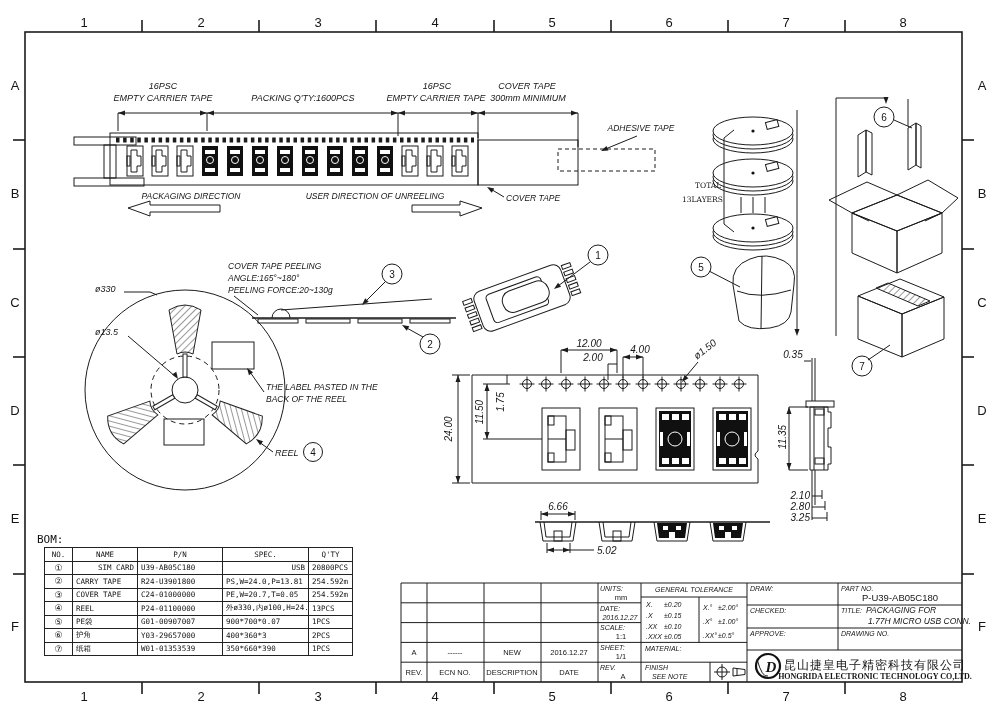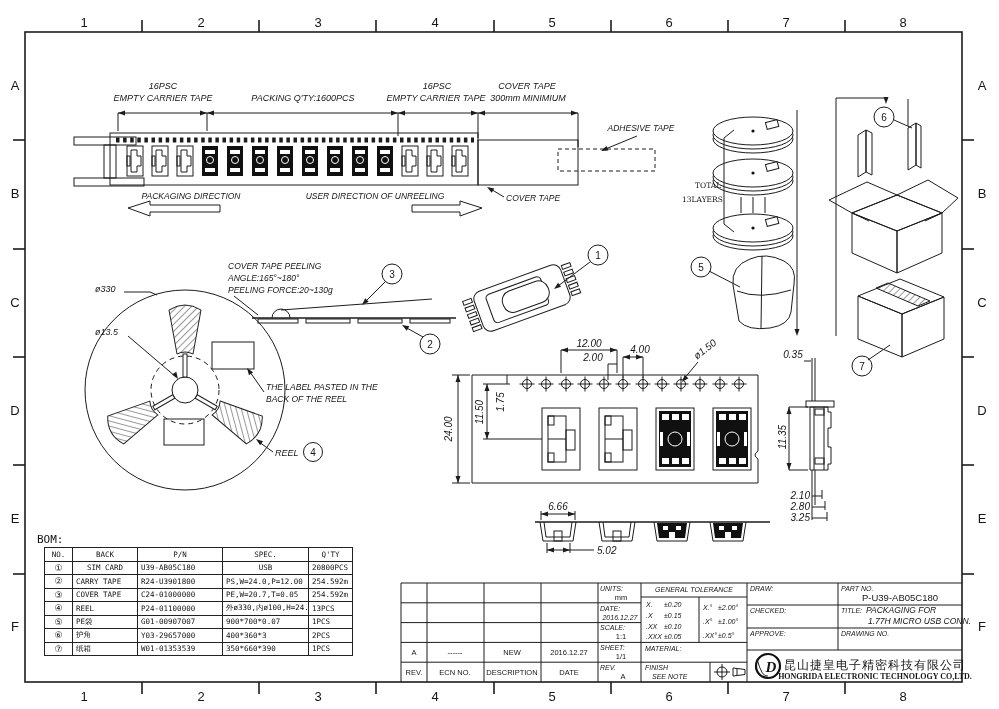--- a/index.html
+++ b/index.html
@@ -20,21 +20,21 @@
   .cn  { font:12px "DejaVu Serif", serif; letter-spacing:1px; }
   .en  { font:bold 8px "Liberation Serif", serif; }
   .logoD { font:italic bold 15px "Liberation Serif", serif; text-anchor:middle; }
   
   .bom-caption { position:absolute; left:37px; top:533px; font:11px "DejaVu Sans Mono", monospace; }
   table.bom { position:absolute; left:44px; top:547px; width:308px; border-collapse:collapse;
               table-layout:fixed; font:7.5px "DejaVu Sans Mono", monospace; }
   table.bom td, table.bom th { border:1px solid #222; padding:0 3px; height:12.5px;
               overflow:hidden; white-space:nowrap; font-weight:normal;margin-left:48px; }
   table.bom th { text-align:center; }
-  td.c { text-align:center; }
+  td.c { text-align:right; }
   td.no { text-align:center; font-size:9px; }
 </style>
 </head>
 <body>
 
 <div class="canvas">
 <svg width="999" height="709" viewBox="0 0 999 709">
   <defs>
     <pattern id="hatch" patternUnits="userSpaceOnUse" width="5" height="5" patternTransform="rotate(45)">
       <line x1="0" y1="0" x2="0" y2="5" stroke="#333" stroke-width="1"></line>
@@ -565,37 +565,37 @@
   <colgroup>
         <col style="width:28px">
         <col style="width:65px">
         <col style="width:85px">
         <col style="width:86px">
         <col style="width:44px">
       </colgroup>
   <tbody>
         <tr>
     <th>NO.</th>
-    <th>BACK</th>
+    <th>NAME</th>
     <th>P/N</th>
     <th>SPEC.</th>
     <th>Q'TY</th>
   </tr>
   <tr>
     <td class="no">①</td>
     <td class="c">SIM CARD</td>
     <td>U39-AB05C180</td>
     <td class="c">USB</td>
     <td>20800PCS</td>
   </tr>
   <tr>
     <td class="no">②</td>
     <td>CARRY TAPE</td>
     <td>R24-U3901800</td>
-    <td>PS,W=24.0,P=12.00</td>
+    <td>PS,W=24.0,P=13.81</td>
     <td>254.592m</td>
   </tr>
   <tr>
     <td class="no">③</td>
     <td>COVER TAPE</td>
     <td>C24-01000000</td>
     <td>PE,W=20.7,T=0.05</td>
     <td>254.592m</td>
   </tr>
   <tr>

